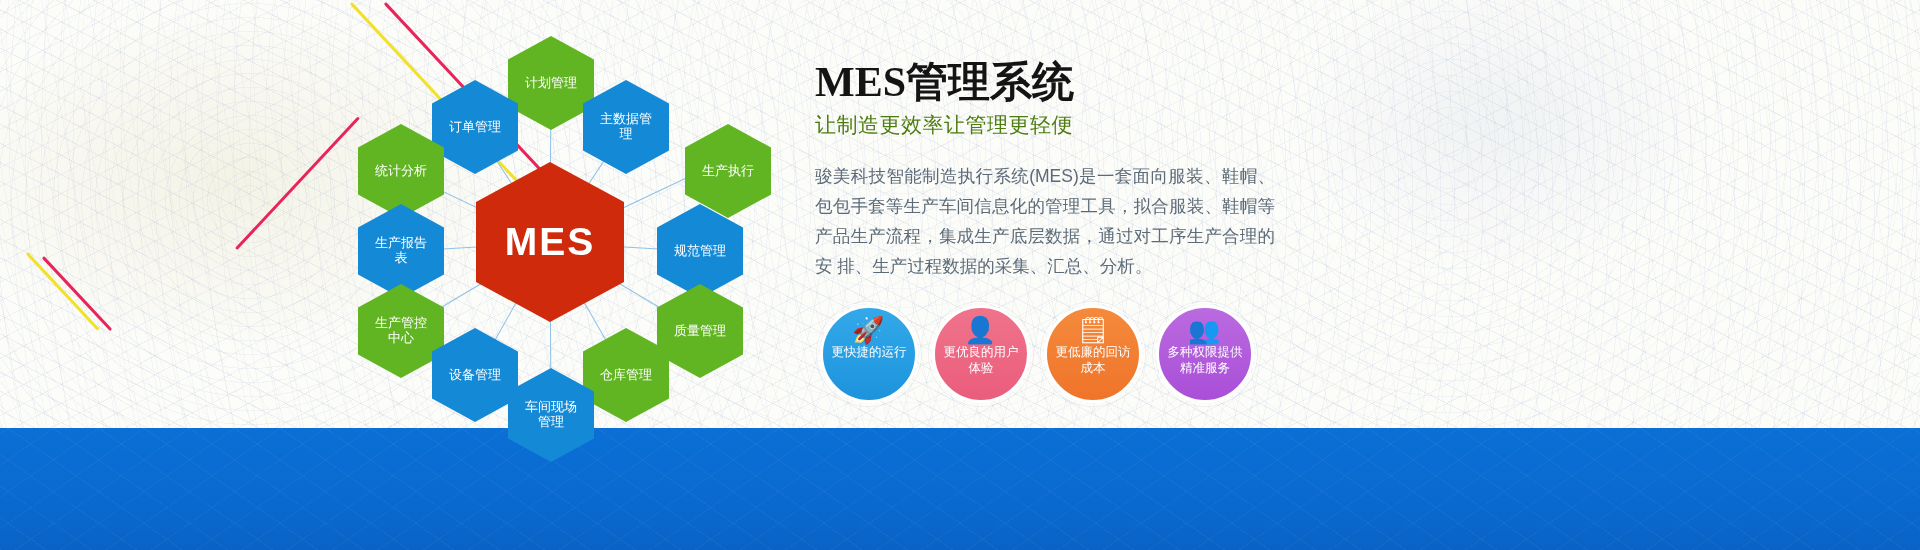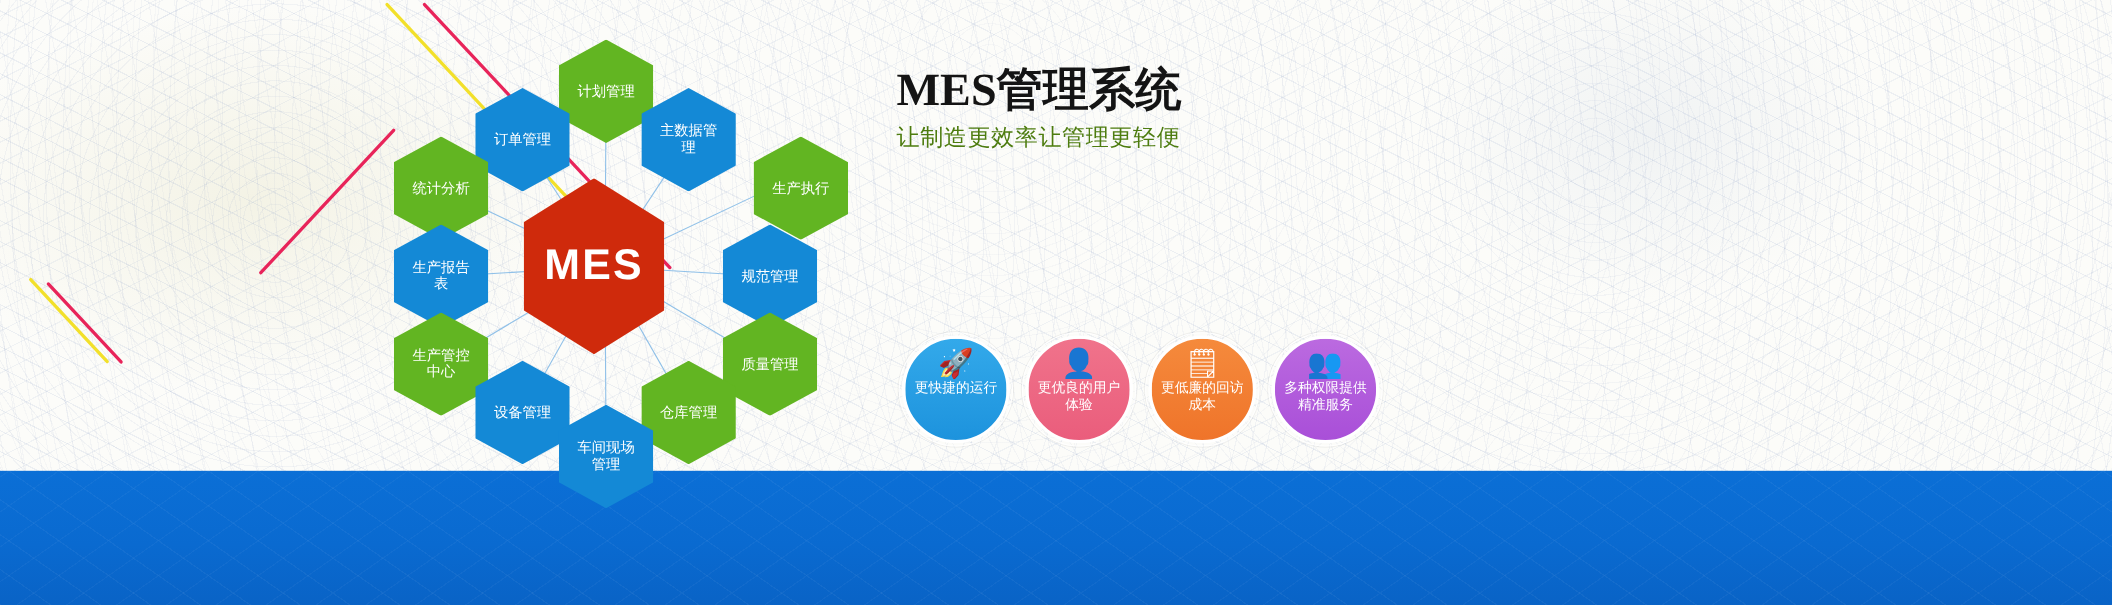--- a/index.html
+++ b/index.html
@@ -67,21 +67,21 @@
     display:flex; align-items:center; justify-content:center;
     text-align:center; color:#ffffff;
     clip-path: polygon(50% 0%, 100% 25%, 100% 75%, 50% 100%, 0% 75%, 0% 25%);
     line-height:1.15;
     font-weight:400;
   }
   .hex.small { width:86px; height:94px; font-size:13px; }
   .hex.green { background:#62b522; }
   .hex.blue  { background:#1489d6; }
   .hex.core  {
-    width:128px; height:160px; background:#cf2a0c;
+    width:148px; height:160px; background:#cf2a0c;
     font-size:39px; font-weight:bold; letter-spacing:2px;
   }
 
   
   #copy { position:absolute; left:815px; top:60px; width:460px; }
   #title {
     font-family:"Liberation Serif","DejaVu Serif",serif;
     font-size:42px; font-weight:bold; color:#141414; letter-spacing:0px;
     line-height:1.06;
   }
@@ -188,20 +188,21 @@
         </div>
       </div>
     <div class="hex core" style="left:146px; top:142px;">
       <span>MES</span>
     </div>
   </div>
 
   <div id="copy">
     <div id="title">MES管理系统</div>
     <div id="subtitle">让制造更效率让管理更轻便</div>
+    <div id="para">骏美科技智能制造执行系统(MES)是一套面向服装、鞋帽、包包手套等生产车间信息化的管理工具，拟合服装、鞋帽等产品生产流程，集成生产底层数据，通过对工序生产合理的安 排、生产过程数据的采集、汇总、分析。</div>
   </div>
 
   <div id="badges">
       <div class="badge b-blue">
         <div class="ring"></div>
         <div class="gl">🚀</div>
         <div class="lbl">更快捷的运行</div>
       </div>
       <div class="badge b-pink">
         <div class="ring"></div>

